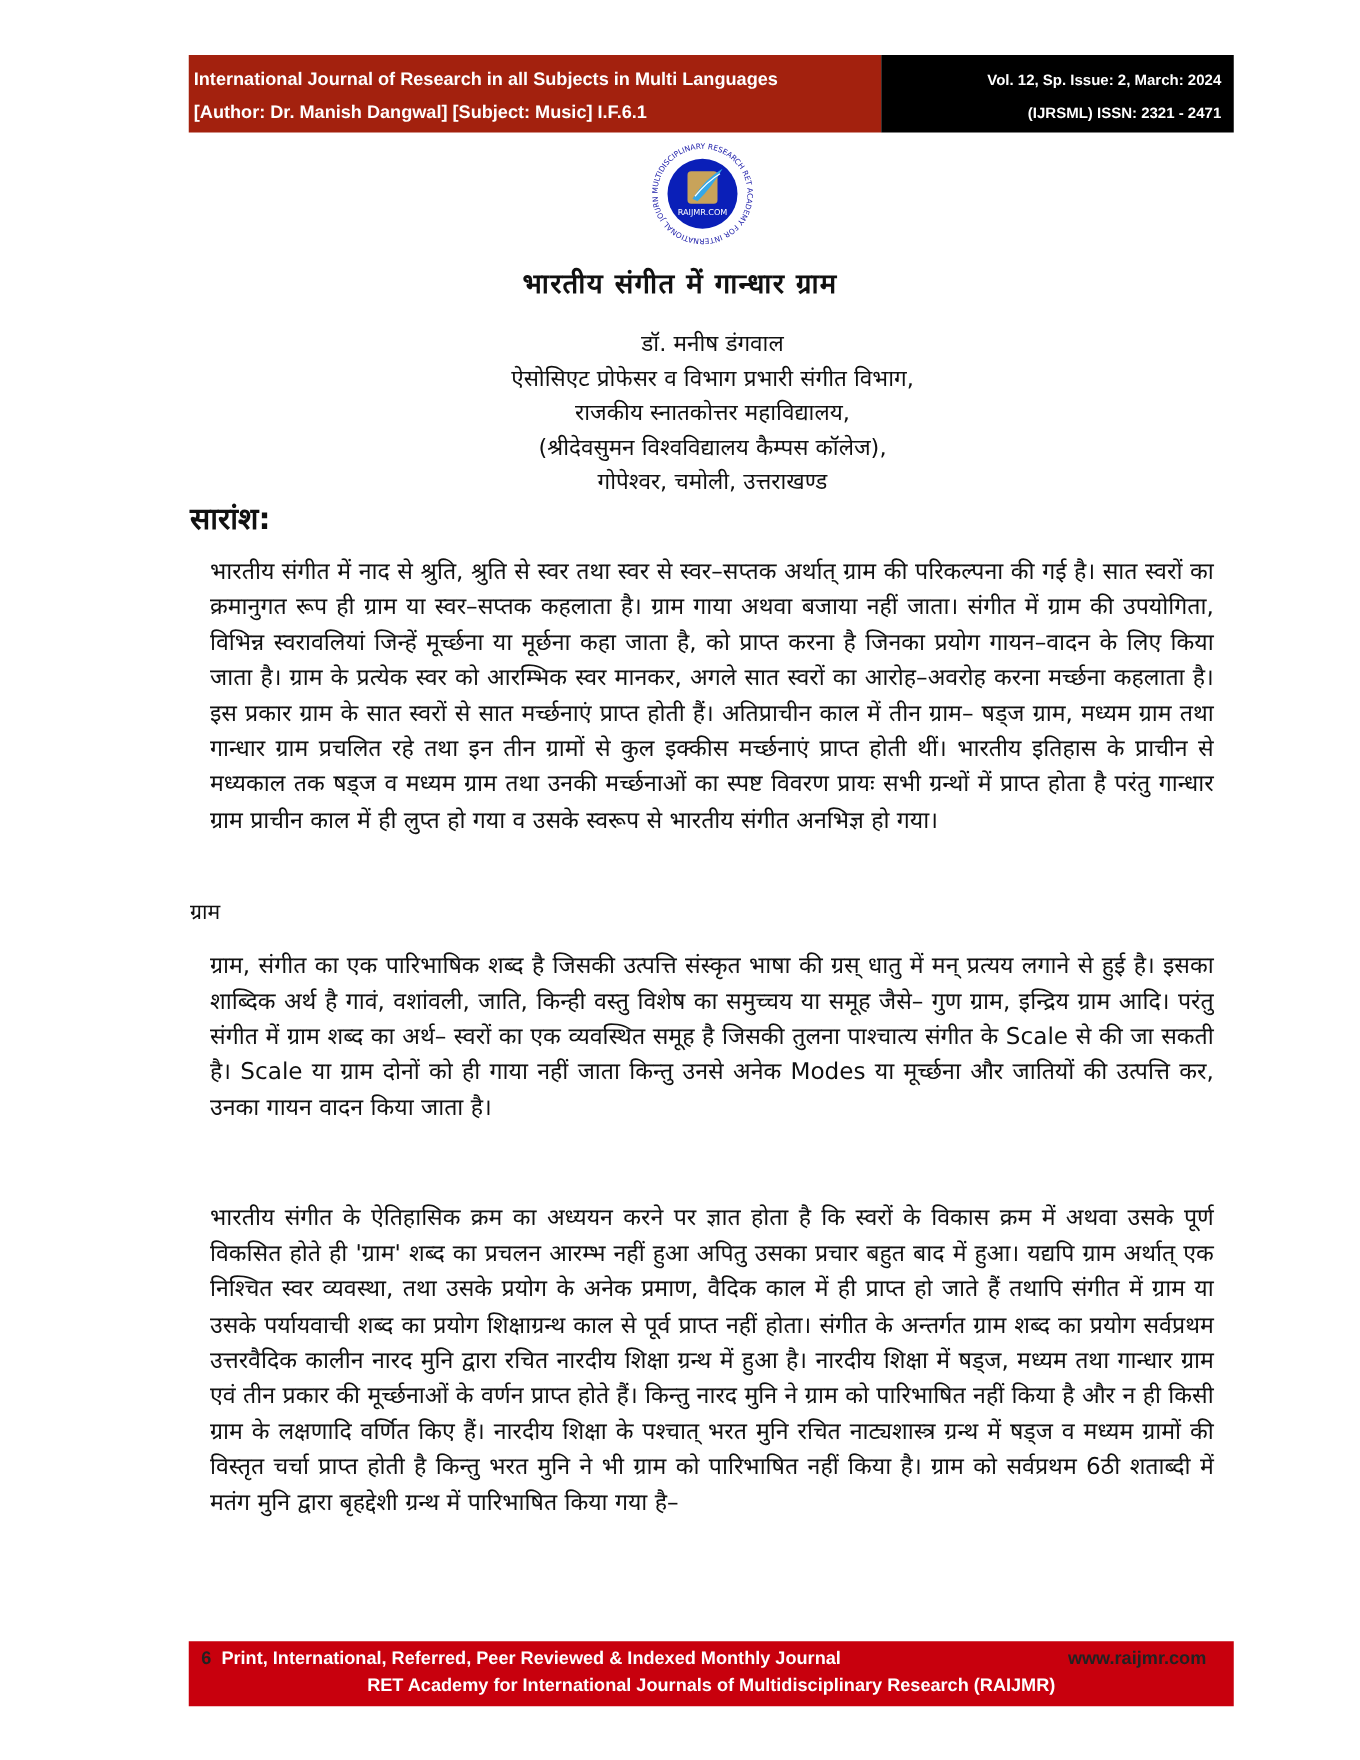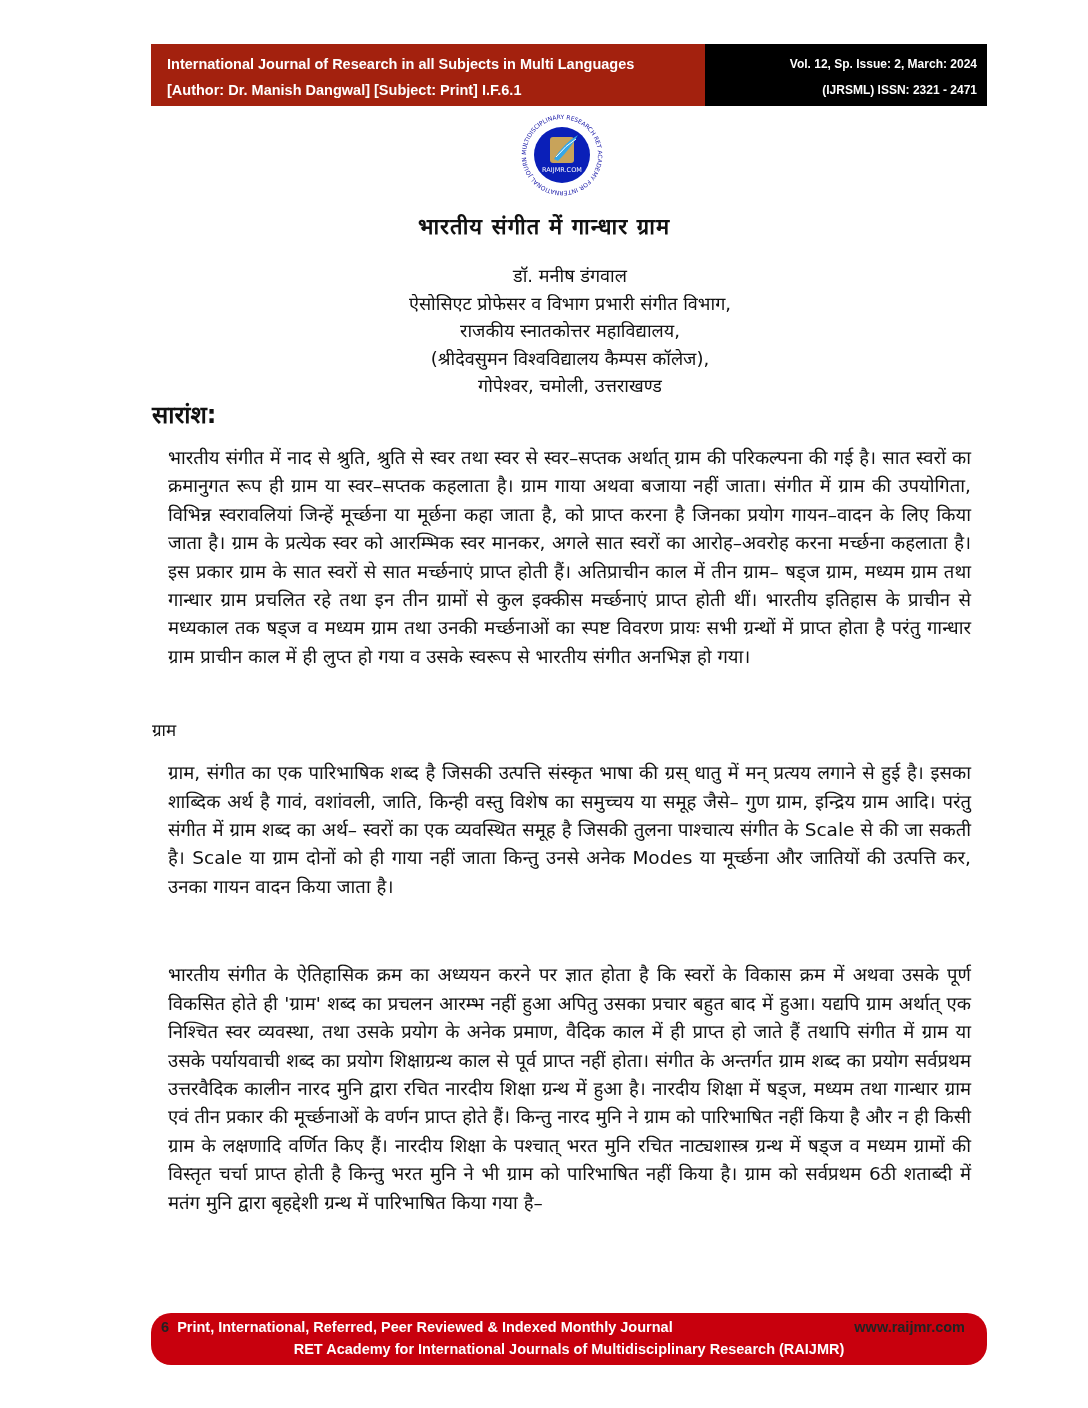--- a/index.html
+++ b/index.html
@@ -1,46 +1,46 @@
 <!DOCTYPE html>
 <html><head>
 <meta charset="utf-8">
 <style>
   html, body { margin: 0; padding: 0; background: #ffffff; }
   body { width: 1088px; height: 1408px; position: relative; overflow: hidden;
          font-family: "DejaVu Sans", sans-serif; color: #111; }
   .header { position: absolute; left: 151px; top: 44px; width: 836px; height: 62px; display: flex; }
-  .header-left { background: #a3210e; color: #fff; flex: 0 0 554px; padding: 7px 0 0 16px; box-sizing: border-box;
+  .header-left { background: #a3210e; color: #fff; flex: 0 0 554px; padding: 7px 0 0 4px; box-sizing: border-box;
                  font-family: "Liberation Sans", sans-serif; font-weight: bold; font-size: 14.5px; line-height: 26px; }
   .header-right { background: #000; color: #fff; flex: 1; padding: 7px 10px 0 0; box-sizing: border-box; text-align: right;
                   font-family: "Liberation Sans", sans-serif; font-weight: bold; font-size: 12px; line-height: 26px; }
   .logo { position: absolute; left: 520px; top: 113px; width: 84px; height: 84px; }
   .title { position: absolute; left: 0; width: 1088px; top: 210px; text-align: center;
            font-family: "DejaVu Sans", sans-serif; font-weight: bold; font-size: 22px; letter-spacing: 1px; }
   .author-block { position: absolute; left: 0; width: 1140px; top: 262px; text-align: center;
                   font-size: 18px; line-height: 27.5px; }
   .content { position: absolute; left: 152px; top: 402px; width: 835px; font-size: 18.5px; line-height: 28.4px; }
   .section-heading { font-weight: bold; font-size: 24px; line-height: 26px; margin: 0; }
   .section-heading.plain { font-weight: normal; font-size: 17px; }
   .para { margin: 16px; text-align: justify; }
   .gap { height: 30px; }
   .gap2 { height: 28px; }
   .footer { position: absolute; left: 151px; top: 1313px; width: 836px; height: 52px; background: #c8000d; color: #fff;
-            font-family: "Liberation Sans", sans-serif; font-weight: bold; font-size: 14.5px; border-radius: 20px; }
+            font-family: "Liberation Sans", sans-serif; font-weight: bold; font-size: 14.5px; }
   .footer-row1 { position: absolute; left: 10px; right: 22px; top: 4px; display: flex; justify-content: space-between; line-height: 20px; }
   .footer-row2 { position: absolute; left: 0; right: 0; top: 26px; text-align: center; line-height: 20px; }
   .dark { color: #222; }
 </style>
 </head>
 <body>
 
 <div class="header">
   <div class="header-left">
     <div>International Journal of Research in all Subjects in Multi Languages</div>
-    <div>[Author: Dr. Manish Dangwal] [Subject: Print] I.F.6.1</div>
+    <div>[Author: Dr. Manish Dangwal] [Subject: Music] I.F.6.1</div>
   </div>
   <div class="header-right">
     <div>Vol. 12, Sp. Issue: 2, March: 2024</div>
     <div>(IJRSML) ISSN: 2321 - 2471</div>
   </div>
 </div>
 
 <svg class="logo" viewBox="0 0 84 84">
   <defs>
     <path id="ring" d="M42,42 m-36,0 a36,36 0 1,1 72,0 a36,36 0 1,1 -72,0"></path>

